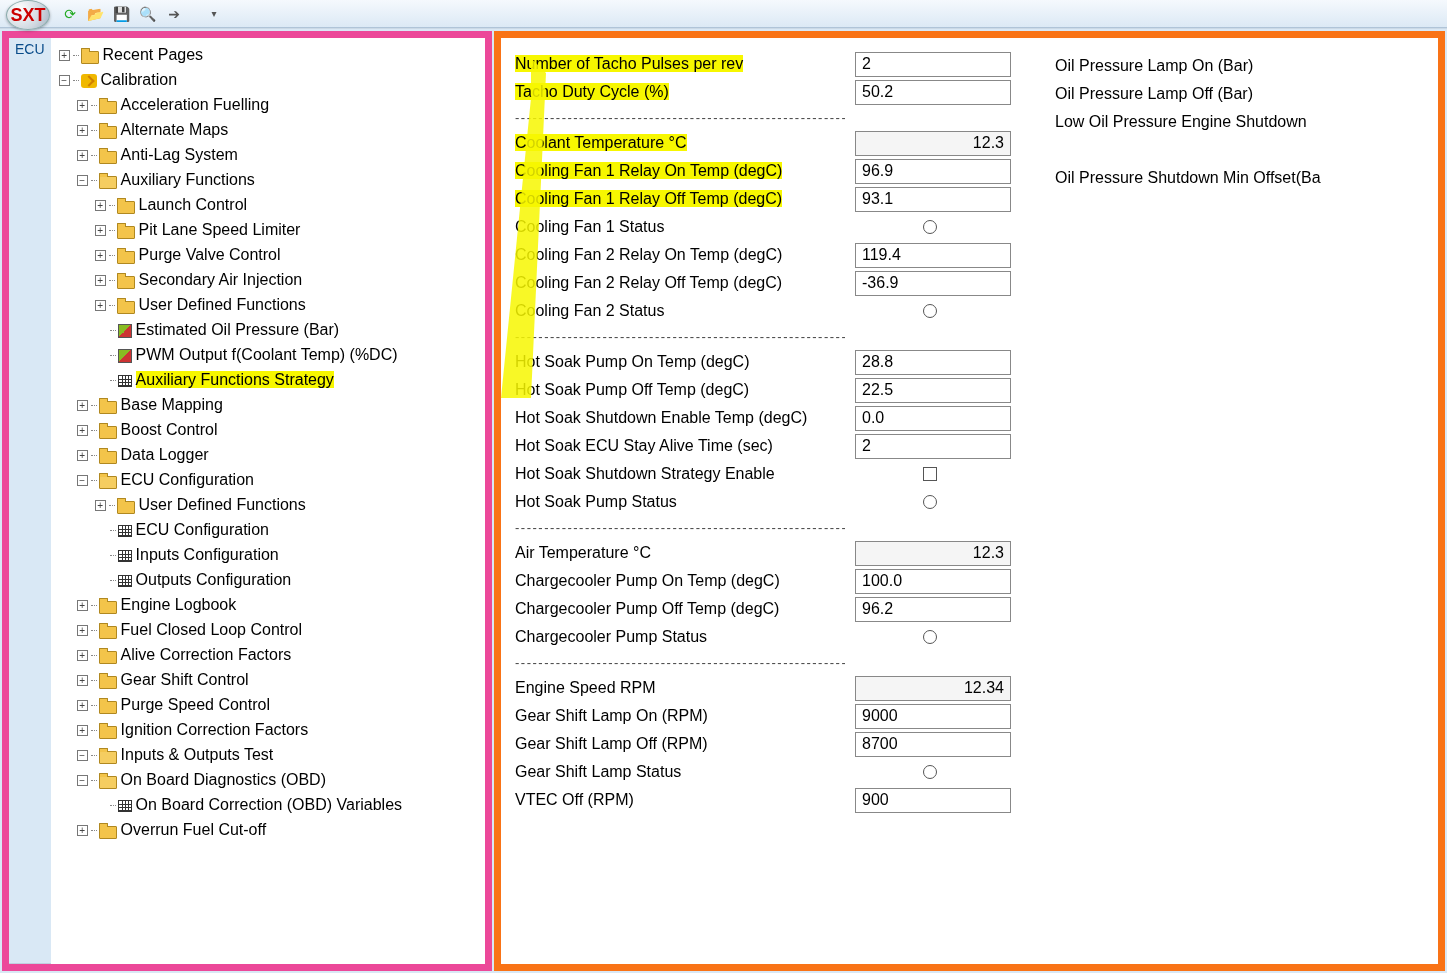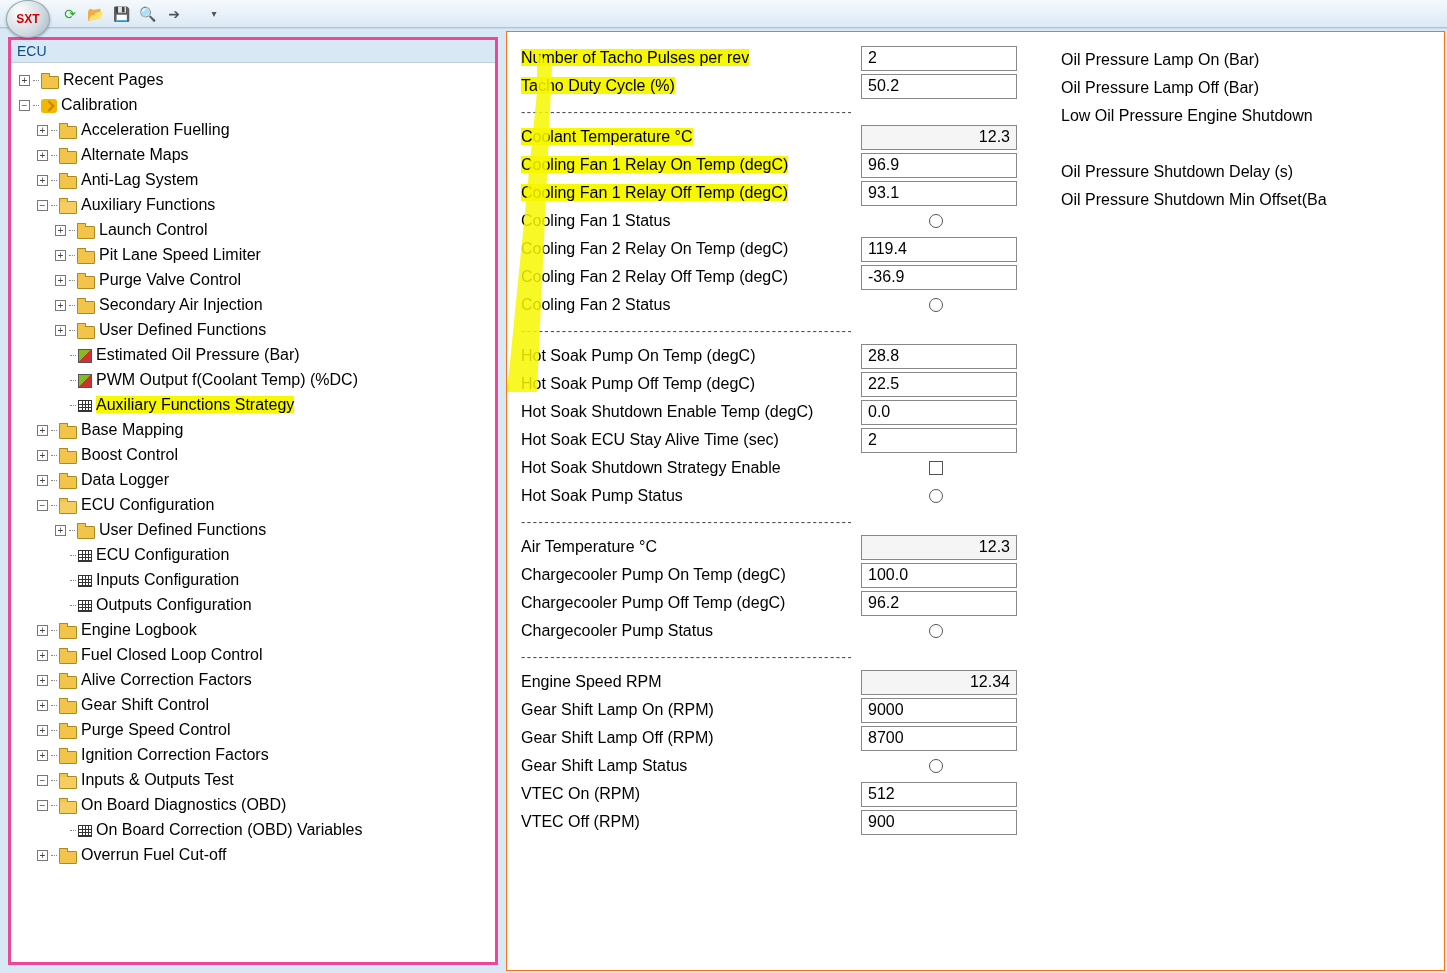--- a/index.html
+++ b/index.html
@@ -17,45 +17,45 @@
   display: flex;
   align-items: center;
   padding-left: 60px;
   gap: 6px;
 }
 .sxt-badge {
   position: absolute;
   left: 6px;
   top: 0px;
   width: 44px;
-  height: 38px;
+  height: 30px;
   border-radius: 50%;
   background: radial-gradient(circle at 30% 30%, #fff, #d0d8e0 60%, #a0b0c0);
   border: 1px solid #8aa;
   display:flex;align-items:center;justify-content:center;
   font-weight: bold;
   color: #c00;
-  font-size: 12px;
+  font-size: 18px;
   z-index: 10;
   box-shadow: 0 1px 3px rgba(0,0,0,.3);
 }
 .tb-icon { width:20px;height:20px;display:flex;align-items:center;justify-content:center;font-size:14px; }
 .main-wrap {
   display: flex;
   height: calc(973px - 28px);
   background: #d9e8f5;
   border-top: 1px solid #cbd9e6;
 }
 .tree-panel {
   width: 490px;
   background: #fff;
-  border: 3px solid #ec4899;
-  margin: 8px;
+  border: 7px solid #ec4899;
+  margin: 2px;
   display:flex;
-  flex-direction: column;
+  flex-direction: row;
 }
 .tree-title {
   background: #d9e8f5;
   color: #0a4c8a;
   padding: 3px 6px;
   font-size: 14px;
   border-bottom: 1px solid #c0d0e0;
 }
 .tree-body {
   flex:1;
@@ -80,21 +80,21 @@
 .icon-grid { display:inline-block;width:14px;height:12px;vertical-align:middle;margin-right:4px;background:#fff;border:1px solid #333;position:relative;}
 .icon-grid::before{content:"";position:absolute;width:100%;height:1px;background:#333;top:3px;box-shadow:0 3px 0 #333,0 6px 0 #333;}
 .icon-grid::after{content:"";position:absolute;height:100%;width:1px;background:#333;left:3px;box-shadow:3px 0 0 #333,6px 0 0 #333;}
 .hl { background:#f7f700; }
 .ind1{padding-left:6px;} .ind2{padding-left:24px;} .ind3{padding-left:42px;}
 
 .content-panel {
   flex: 1;
   background: #fff;
   margin: 2px 2px 2px 0;
-  border: 1px solid #f97316;
+  border: 7px solid #f97316;
   padding: 12px 14px;
   position: relative;
   overflow: hidden;
 }
 .hl-arrow {
   position:absolute;
   left: -10px;
   top: 10px;
   width: 60px;
   height: 360px;
@@ -262,43 +262,36 @@
           </div>
           <div class="form-row">
             <div class="form-label"><span>Gear Shift Lamp Off (RPM)</span></div>
             <input class="form-input" value="8700" style="">
           </div>
           <div class="form-row">
             <div class="form-label"><span>Gear Shift Lamp Status</span></div>
             <div class="status-circle"></div>
           </div>
           <div class="form-row">
-            <div class="form-label"><span>VTEC On (RPM)</span></div>
-            <input class="form-input" value="512" style="">
-          </div>
-          <div class="form-row">
             <div class="form-label"><span>VTEC Off (RPM)</span></div>
             <input class="form-input" value="900" style="">
           </div>
         </div>
       <div class="col2" id="col2">
           <div class="form-row">
             <div class="form-label">Oil Pressure Lamp On (Bar)</div>
           </div>
           <div class="form-row">
             <div class="form-label">Oil Pressure Lamp Off (Bar)</div>
           </div>
           <div class="form-row">
             <div class="form-label">Low Oil Pressure Engine Shutdown</div>
           </div>
           <div class="form-row">
             <div class="form-label"></div>
-          </div>
-          <div class="form-row">
-            <div class="form-label">Oil Pressure Shutdown Delay (s)</div>
           </div>
           <div class="form-row">
             <div class="form-label">Oil Pressure Shutdown Min Offset(Ba</div>
           </div>
         </div>
     </div>
   </div>
 </div>
 
 </body></html>

